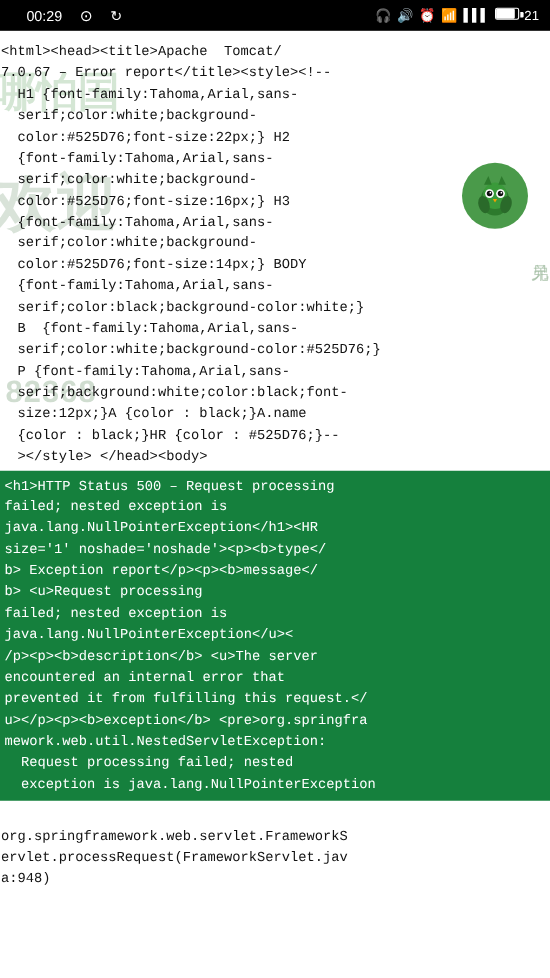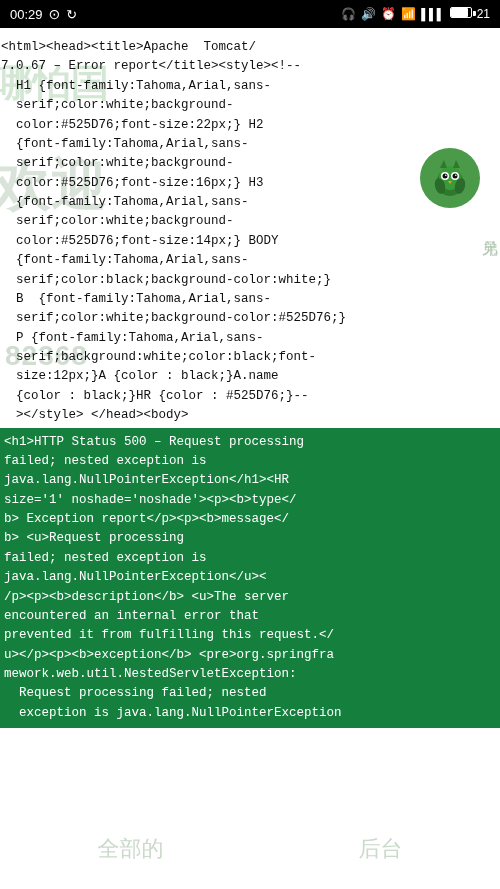--- a/index.html
+++ b/index.html
@@ -22,21 +22,22 @@
       display: flex;
       align-items: center;
       justify-content: space-between;
       padding: 0 10px;
       font-size: 13px;
       font-family: Arial, sans-serif;
     }
     .status-left {
       display: flex;
       align-items: center;
-      gap: 6px;
+      gap: 16px;
+      margin-left: 14px;
     }
     .status-right {
       display: flex;
       align-items: center;
       gap: 5px;
       font-size: 12px;
     }
     .battery-icon {
       width: 22px;
       height: 11px;
@@ -201,24 +202,20 @@
     <div class="watermark-text" style="top:30px; left:-5px; font-size:38px; color:rgba(160,200,160,0.45);">哪怕国</div>
 
     <div class="watermark-text" style="top:120px; left:-5px; font-size:56px;">欢迎</div>
 
     <div class="num-watermark">82368</div>
 
     <div class="right-deco">
       <span>兄弟</span>
     </div>
 
-    <div class="bottom-deco">
-      <span class="bottom-deco-text">全部的</span>
-      <span class="bottom-deco-text">后台</span>
-    </div>
   </div>
 
   <div class="owl-icon">
     <svg width="40" height="40" viewBox="0 0 40 40">
 
       <ellipse cx="20" cy="24" rx="13" ry="14" fill="#2d7a2d"></ellipse>
 
       <ellipse cx="20" cy="20" rx="11" ry="12" fill="#3a9a3a"></ellipse>
 
       <polygon points="10,10 14,2 17,10" fill="#2d7a2d"></polygon>
@@ -275,15 +272,21 @@
         /p&gt;&lt;p&gt;&lt;b&gt;description&lt;/b&gt; &lt;u&gt;The server<br>
         encountered an internal error that<br>
         prevented it from fulfilling this request.&lt;/<br>
         u&gt;&lt;/p&gt;&lt;p&gt;&lt;b&gt;exception&lt;/b&gt; &lt;pre&gt;org.springfra<br>
         mework.web.util.NestedServletException:<br>
         &nbsp;&nbsp;Request processing failed; nested<br>
         &nbsp;&nbsp;exception is java.lang.NullPointerException
       </span>
     </div>
 
+    <p style="margin-top:4px;">
+      <br>
+      org.springframework.web.servlet.FrameworkS<br>
+      ervlet.processRequest(FrameworkServlet.jav<br>
+      <span>a:948)</span>
+    </p>
   </div>
 
 </div>
 
 </body></html>

